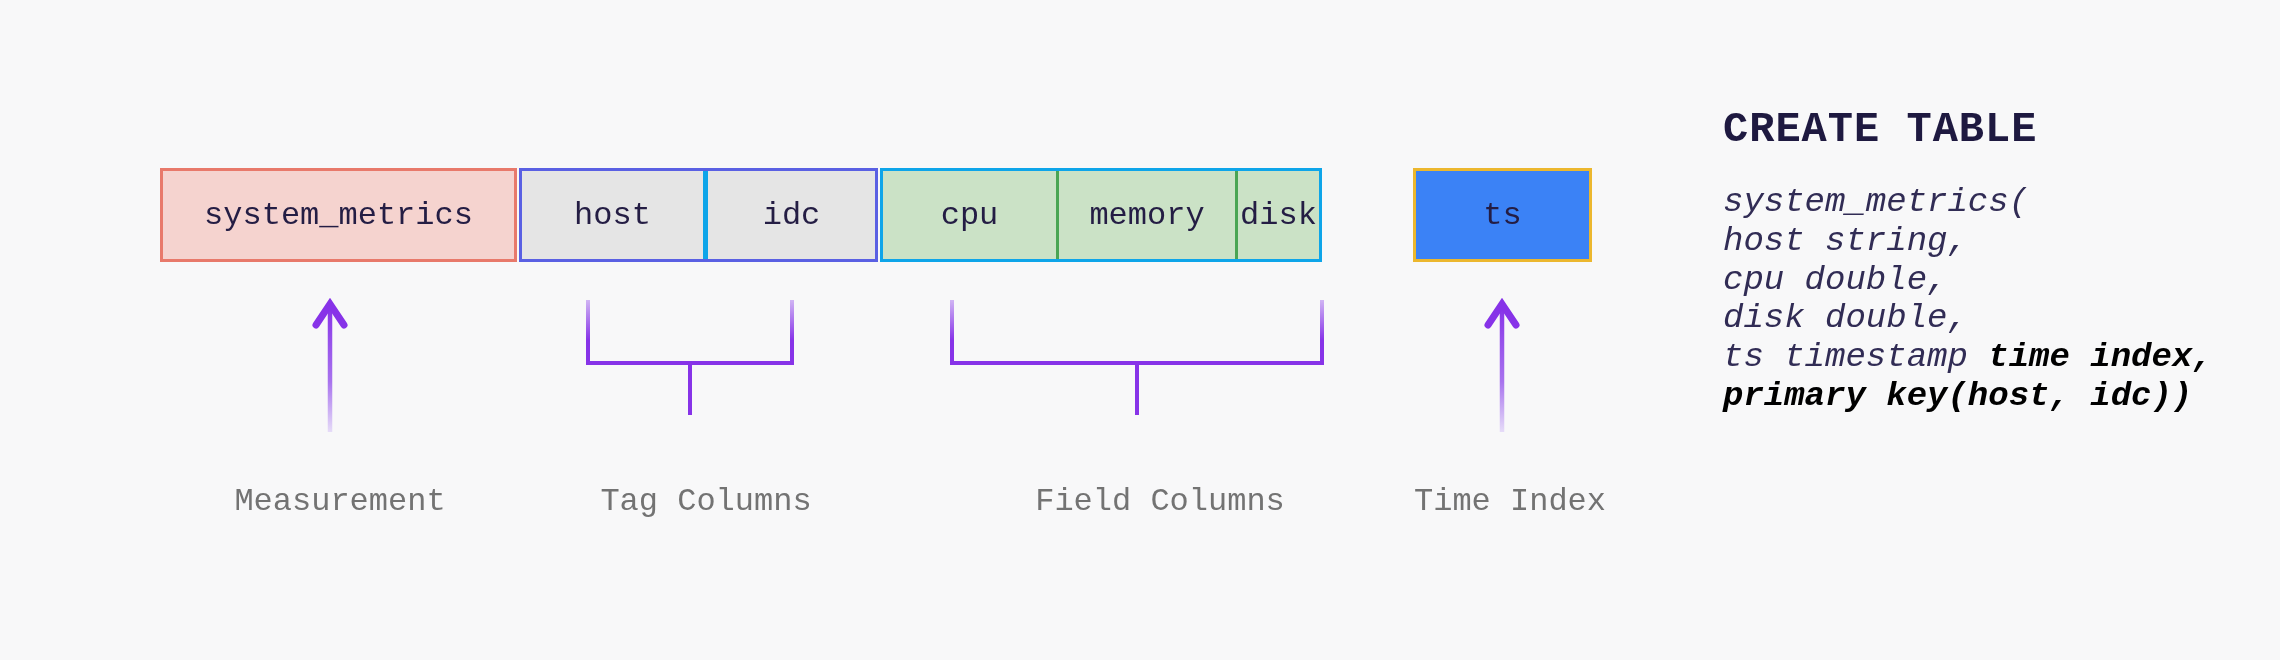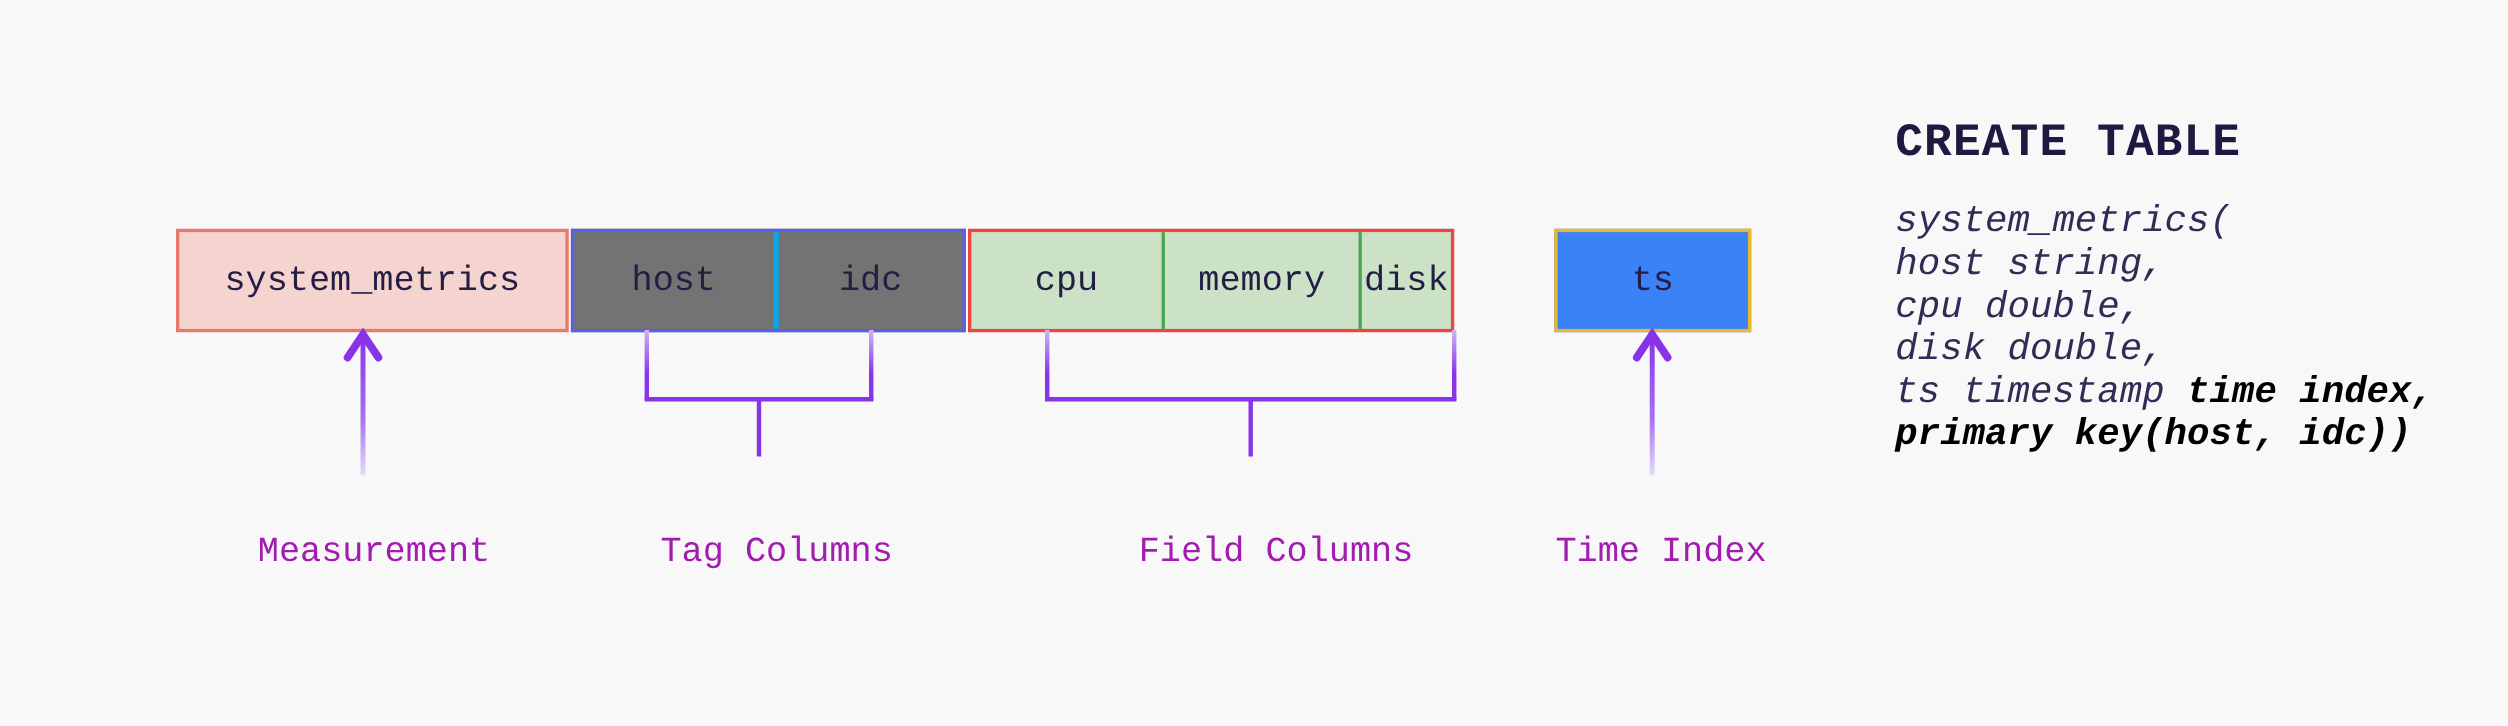--- a/index.html
+++ b/index.html
@@ -7,53 +7,53 @@
     position:relative;
     width:2280px;height:660px;
     background:#f8f8f9;
     overflow:hidden;
     font-family:"Liberation Mono","DejaVu Sans Mono",monospace;
   }
 
   
   .group{
     position:absolute;top:168px;height:94px;
-    display:flex;box-sizing:border-box;margin-top:40px;
+    display:flex;box-sizing:border-box;
   }
   .cell{
     box-sizing:border-box;height:100%;
     display:flex;align-items:center;justify-content:center;
     font-size:32px;color:#241d44;white-space:nowrap;
   }
   .g-measurement{left:160px;width:357px;background:#f5d3cf;border:3px solid #e8796b;}
   .g-measurement .cell{flex:1;}
-  .g-tag{left:519px;width:359px;background:#737373;border:3px solid #5a60e3;}
+  .g-tag{left:519px;width:359px;background:#e5e5e5;border:3px solid #5a60e3;}
   .g-tag .cell + .cell{border-left:5px solid #0ea5e9;}
   .c-host{width:181px;}
   .c-idc{flex:1;}
-  .g-field{left:880px;width:442px;background:#cbe2c6;border:3px solid #ef4444;}
+  .g-field{left:880px;width:442px;background:#cbe2c6;border:3px solid #0ea5e9;}
   .g-field .cell + .cell{border-left:3px solid #4aa553;}
   .c-cpu{width:173px;}
   .c-memory{width:179px;}
   .c-disk{flex:1;}
   .g-time{left:1413px;width:179px;background:#3b82f6;border:3px solid #ecb72e;}
   .g-time .cell{flex:1;}
 
   
   .overlay{
     position:absolute;left:0;top:0;width:2280px;height:660px;
     pointer-events:none;
   }
 
   
   .anno-label{
     position:absolute;top:482px;
     transform:translateX(-50%);
     font-size:32px;line-height:40px;
-    color:#a21caf;white-space:nowrap;
+    color:#737373;white-space:nowrap;
   }
   .l-measurement{left:340px;}
   .l-tag{left:706px;}
   .l-field{left:1160px;}
   .l-time{left:1510px;}
 
   
   .sql{position:absolute;left:1723px;top:105px;}
   .sql-title{
     font-size:42px;line-height:50px;font-weight:bold;

